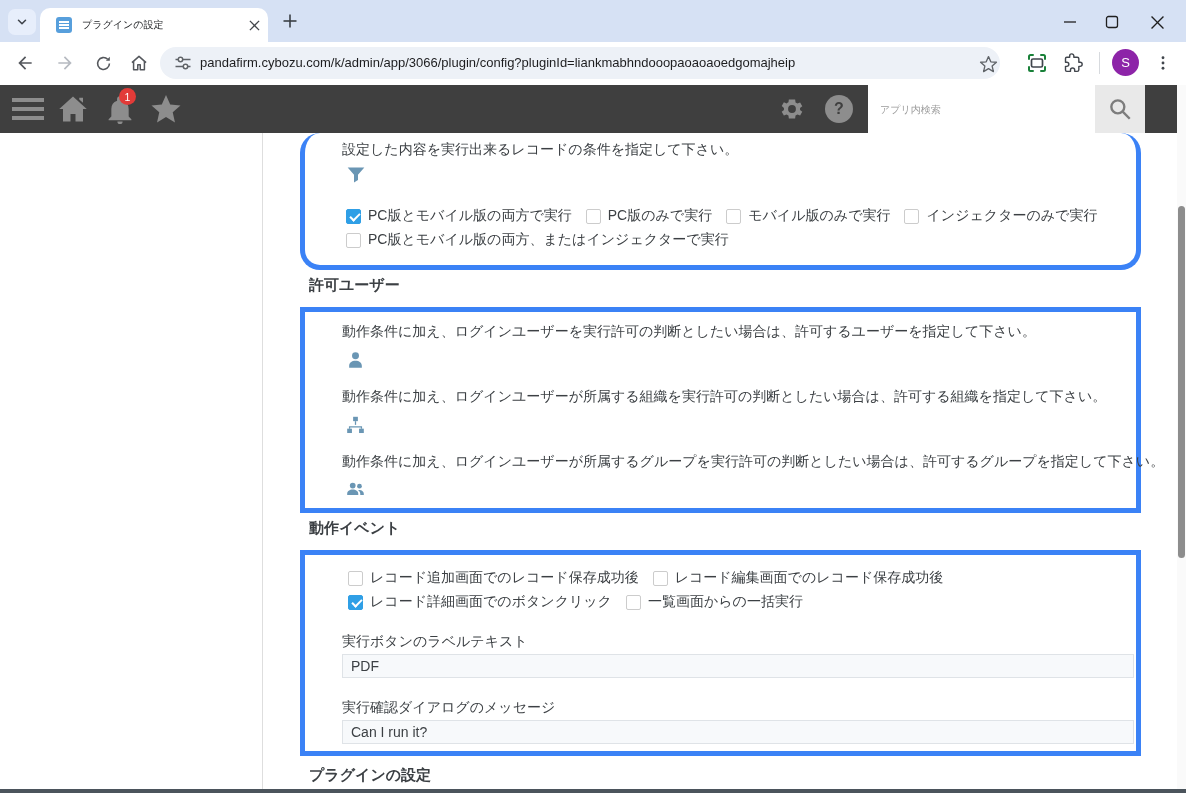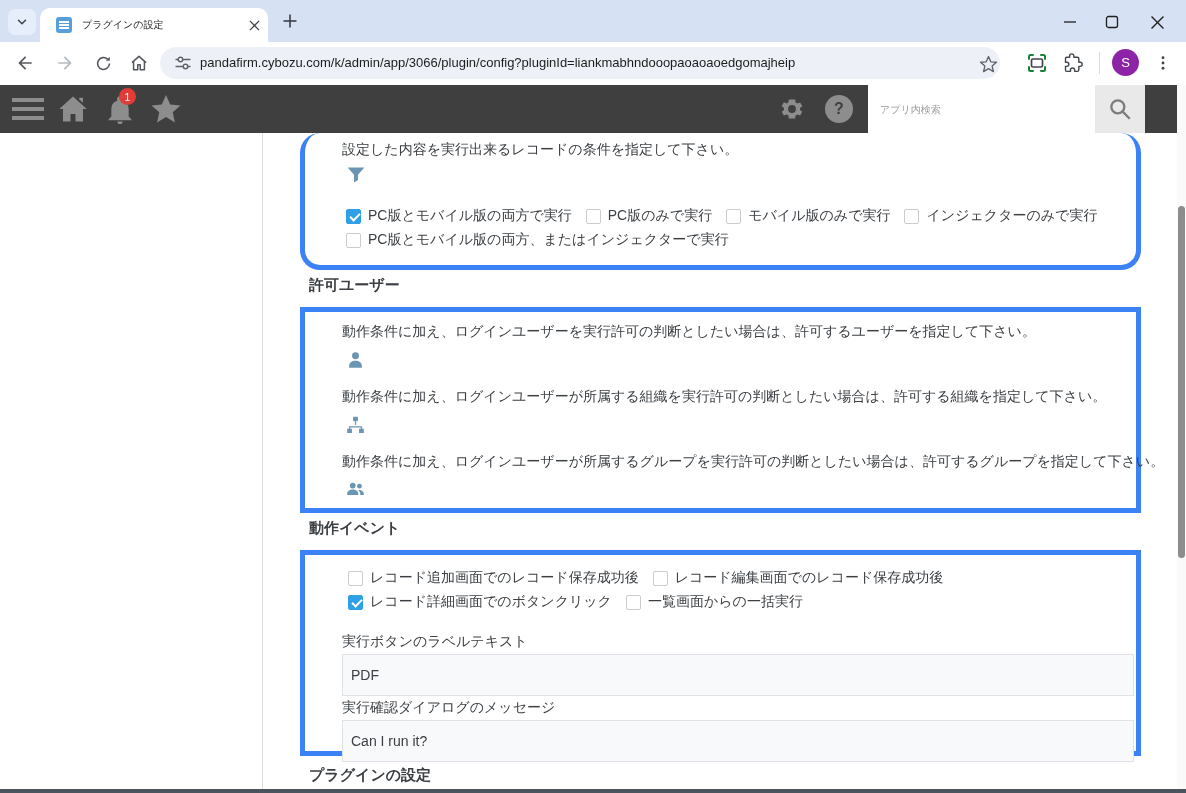--- a/index.html
+++ b/index.html
@@ -85,21 +85,21 @@
   .perm-text-2 { left:37px; top:76px; }
   .perm-icon-2 { left:41px; top:104px; }
   .perm-text-3 { left:37px; top:141px; }
   .perm-icon-3 { left:41px; top:168px; }
   .perm-icon { width:19px; height:19px; color:#6a96b4; }
 
   .field-label-1 { left:37px; top:78px; }
   .field-input-1 { left:37px; top:99px; }
   .field-label-2 { left:37px; top:144px; }
   .field-input-2 { left:37px; top:165px; }
-  .text-input { width:792px; height:42px; background:#f7f9fb; border:1px solid #dfe3e7; padding:0 8px; font-size:14px; color:#3c4044; font-family:inherit; outline:none; }
+  .text-input { width:792px; height:24px; background:#f7f9fb; border:1px solid #dfe3e7; padding:0 8px; font-size:14px; color:#3c4044; font-family:inherit; outline:none; }
 
   .bottom-edge { left:0; top:789px; width:1186px; height:4px; background:#4b545c; }
 </style>
 </head>
 <body>
 
 <div class="abs tabstrip">
   <div class="abs tab-search-btn">
     <svg width="14" height="14" viewBox="0 0 24 24" fill="none" stroke="currentColor" stroke-width="2.6" stroke-linecap="round" stroke-linejoin="round">
         <polyline points="6,9 12,15 18,9"></polyline>

